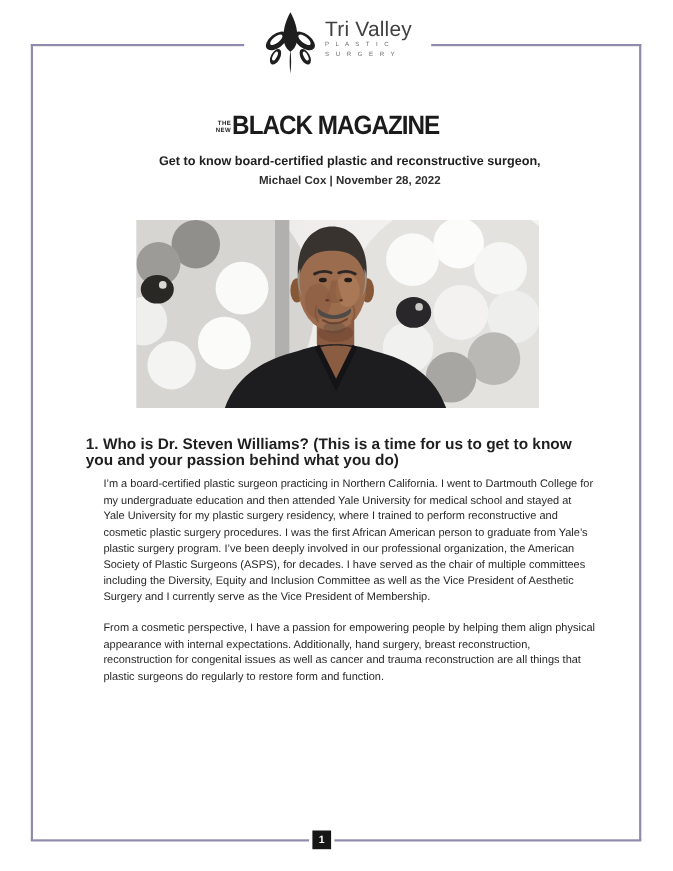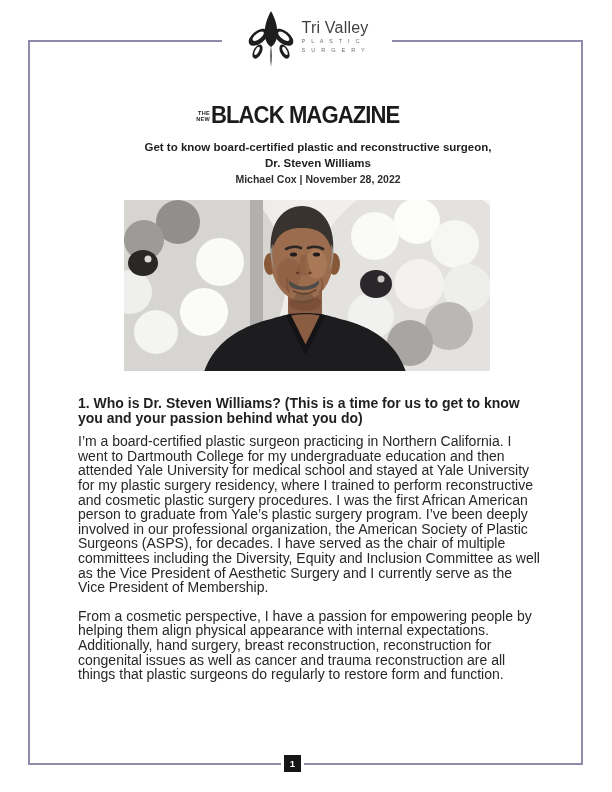--- a/index.html
+++ b/index.html
@@ -15,37 +15,37 @@
   .frame-line{position:absolute;background:var(--border-color,#8f8bad);}
   .fl-top-left{left:28px;top:40px;width:194px;height:2px;}
   .fl-top-right{left:392px;top:40px;width:191px;height:2px;}
   .fl-left{left:28px;top:40px;width:2px;height:724px;}
   .fl-right{left:581px;top:40px;width:2px;height:724px;}
   .fl-bottom{left:28px;top:763px;width:555px;height:2px;}
   
   .logo{position:absolute;left:0;top:8px;width:612px;display:flex;justify-content:center;align-items:flex-start;gap:4px;}
   .logo svg{display:block;}
   .logo-text{padding-top:12px;}
-  .logo-brand{font-size:16px;color:#414141;letter-spacing:.2px;line-height:16px;}
+  .logo-brand{font-size:19px;color:#414141;letter-spacing:.2px;line-height:16px;}
   .logo-sub{font-size:5.6px;color:#6e6e6e;letter-spacing:2.2px;line-height:7px;margin-top:2px;}
   
   .masthead{position:absolute;left:0;top:101px;width:612px;display:flex;justify-content:center;align-items:center;}
   .mast-prefix{font-size:5.5px;font-weight:bold;color:#1b1b1b;line-height:6px;letter-spacing:.4px;text-align:right;margin-right:1px;margin-top:2px;}
   .mast-title{font-size:24px;font-weight:bold;color:#1b1b1b;letter-spacing:-1px;transform:scaleX(.92);transform-origin:left center;white-space:nowrap;}
   
   .headline-block{position:absolute;left:68px;top:140px;width:500px;text-align:center;}
   .headline{font-size:11.5px;font-weight:bold;line-height:15.5px;color:#1f1f1f;}
   .byline{font-size:10.5px;line-height:15px;color:#2f2f2f;margin-top:1px;font-weight:bold;}
   
   .photo{position:absolute;left:124px;top:200px;width:366px;height:171px;}
   .photo svg{display:block;}
   
   .article{position:absolute;left:78px;top:396px;width:463px;}
   .question{font-size:14px;font-weight:bold;line-height:14.6px;color:#1f1f1f;margin:0;}
-  .para{font-size:14px;line-height:14.6px;color:#272727;margin:9px 0 0 0;}
+  .para{font-size:10px;line-height:14.6px;color:#272727;margin:9px 0 0 16px;}
   .para + .para{margin-top:14px;}
   
   .page-number-box{
     position:absolute;left:284px;top:755px;width:17px;height:17px;
     background:var(--page-number-bg,#161616);
     color:#ffffff;font-size:9.5px;font-weight:bold;
     display:flex;align-items:center;justify-content:center;
     box-shadow:-3px 0 0 #ffffff,3px 0 0 #ffffff;
   }
 </style>
@@ -93,21 +93,20 @@
   <div class="masthead">
     <span class="mast-prefix">
       <div>THE</div>
       <div>NEW</div>
     </span>
     <span class="mast-title">BLACK MAGAZINE</span>
   </div>
 
   <div class="headline-block">
     <div class="headline">Get to know board-certified plastic and reconstructive surgeon,</div>
-    <div class="headline">Dr. Steven Williams</div>
     <div class="byline">Michael Cox | November 28, 2022</div>
   </div>
 
   <div class="photo">
     <svg width="366" height="171" viewBox="0 0 366 171">
       <defs>
         <linearGradient id="bg" x1="0" y1="0" x2="1" y2="0">
           <stop offset="0" stop-color="#e2e1df"></stop>
           <stop offset="0.45" stop-color="#efeeec"></stop>
           <stop offset="1" stop-color="#f6f5f3"></stop>

